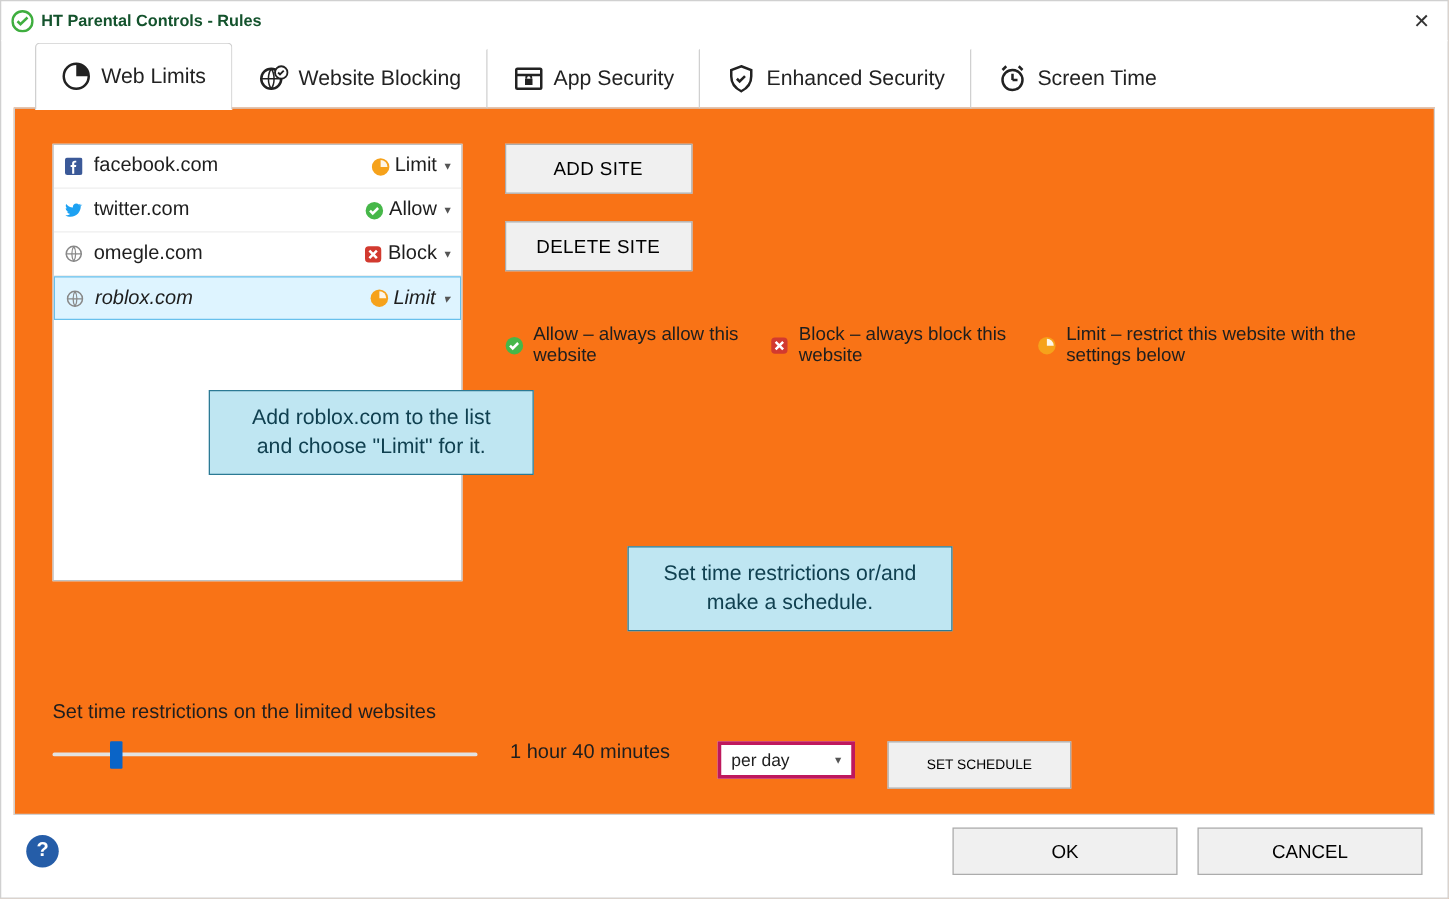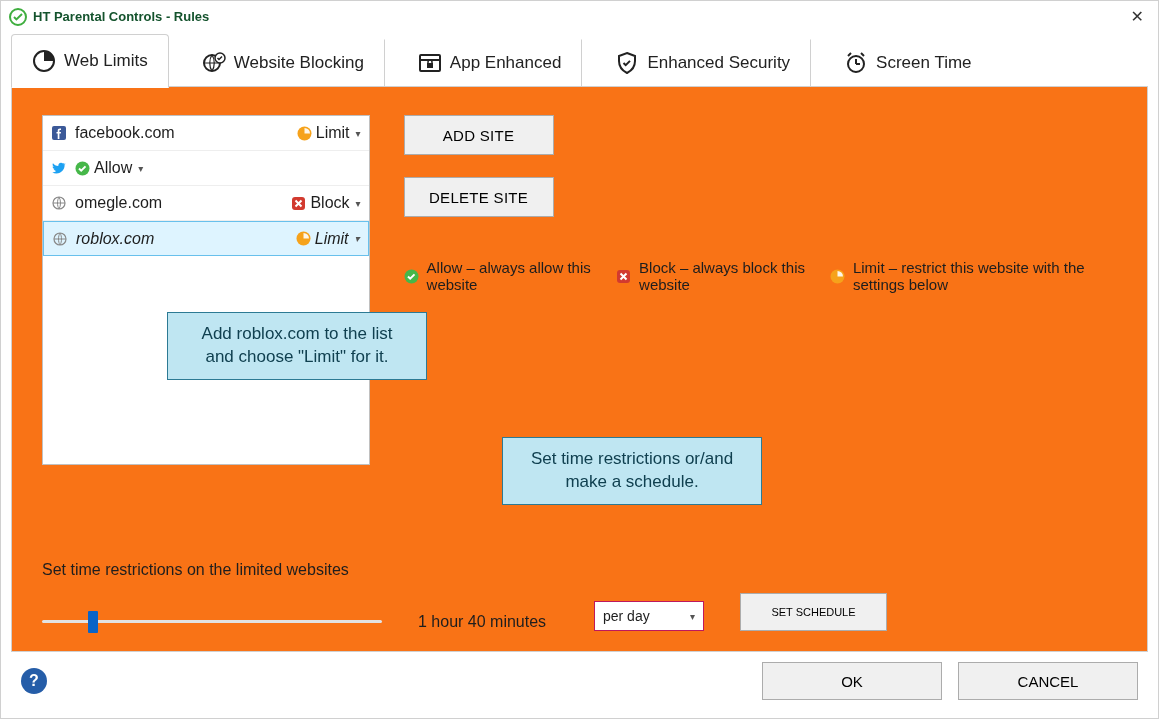--- a/index.html
+++ b/index.html
@@ -45,22 +45,22 @@
   }
   .content {
     position: absolute;
     top: 32px; left: 6px; right: 6px; bottom: 6px;
   }
   
   .tabs {
     display: flex;
     align-items: flex-end;
     height: 54px;
-    margin-left: 4px;
-    gap:12px;
+    margin-left: 21px;
+    gap:0;
     position: relative;
     z-index: 2;
   }
   .tab {
     display: flex;
     align-items: center;
     gap: 8px;
     padding: 0 20px;
     height: 48px;
     font-size: 17px;
@@ -144,27 +144,27 @@
     text-align: center;
     line-height: 1.35;
     color: #104050;
   }
   
   .time-row {
     position: absolute;
     left: 30px; right: 30px; bottom: 20px;
   }
   .time-label { font-size: 16px; margin-bottom: 14px;}
-  .time-controls { display:flex; align-items:flex-end; gap: 36px;}
+  .time-controls { display:flex; align-items:flex-start; gap: 26px;}
   .slider-wrap { width: 340px; position:relative; height:20px;}
   .slider-track { position:absolute; top:9px; left:0; right:0; height:3px; background:#e2e2e2; border-radius:2px;}
   .slider-thumb { position:absolute; top:0; width:10px; height:22px; background:#0a64c7; border-radius:1px;}
   .duration { font-size:16px; min-width:140px;}
   .select {
-    border:1px solid #be185d;
+    border:3px solid #be185d;
     height:30px; width:110px;
     display:flex; align-items:center; justify-content:space-between;
     padding:0 8px; font-size:14px; background:#fff; cursor:pointer;
   }
   .schedule-btn {
     background: var(--btn-bg);
     border:1px solid var(--btn-border);
     height:38px; width:147px;
     font-size:11px; cursor:pointer; font-family:inherit;
   }
@@ -232,21 +232,21 @@
       </div>
       <div class="tab inactive">
         <span class="ticon">
           <svg width="24" height="24" viewBox="0 0 24 24">
               <rect x="2" y="4" width="20" height="16" rx="1" fill="none" stroke="#222" stroke-width="2"></rect>
               <line x1="2" y1="9" x2="22" y2="9" stroke="#222" stroke-width="2"></line>
               <rect x="9" y="12" width="6" height="5" fill="#222"></rect>
               <path d="M10 12v-1a2 2 0 0 1 4 0v1" fill="none" stroke="#222" stroke-width="1.5"></path>
             </svg>
         </span>
-        <span>App Enhanced</span>
+        <span>App Security</span>
       </div>
       <div class="tab inactive">
         <span class="ticon">
           <svg width="24" height="24" viewBox="0 0 24 24">
               <path d="M12 2 l8 3 v5 c0 6-4 10-8 12 C8 20 4 16 4 10 V5 Z" fill="none" stroke="#222" stroke-width="2"></path>
               <path d="M8.5 12 l2.2 2.2 4.3-4.3" fill="none" stroke="#222" stroke-width="2"></path>
             </svg>
         </span>
         <span>Enhanced Security</span>
       </div>
@@ -300,20 +300,21 @@
               <span>Limit</span>
               <span class="chev">▾</span>
             </span>
           </div>
           <div class="siterow">
             <span class="favicon">
               <svg width="14" height="14" viewBox="0 0 14 14">
                   <path d="M13 3c-.5.2-1 .4-1.5.4.5-.3 1-.8 1.2-1.4-.5.3-1.1.5-1.7.6C10.5 2 9.8 1.7 9 1.7c-1.5 0-2.7 1.2-2.7 2.7 0 .2 0 .4.1.6C4 4.9 2 3.8 1 2.2c-.2.4-.4.8-.4 1.3 0 .9.5 1.8 1.2 2.2-.4 0-.9-.1-1.2-.3v.1c0 1.3.9 2.4 2.2 2.6-.2.1-.5.1-.7.1l-.5-.1c.4 1.1 1.4 1.9 2.6 1.9C3.3 10.8 2.1 11.2 1 11.2H.3C1.5 12 2.9 12.4 4.4 12.4c5.3 0 8.2-4.4 8.2-8.2v-.4c.6-.4 1-.9 1.4-1.5Z" fill="#1da1f2"></path>
                 </svg>
             </span>
+            <span class="domain">twitter.com</span>
             <span class="action-cell">
               <span class="status-icon">
                 <svg width="15" height="15" viewBox="0 0 15 15">
                     <circle cx="7.5" cy="7.5" r="7" fill="#46b749"></circle>
                     <path d="M4 7.5 l2.2 2.2 4.3-4.3" fill="none" stroke="#fff" stroke-width="2"></path>
                   </svg>
               </span>
               <span>Allow</span>
               <span class="chev">▾</span>
             </span>

